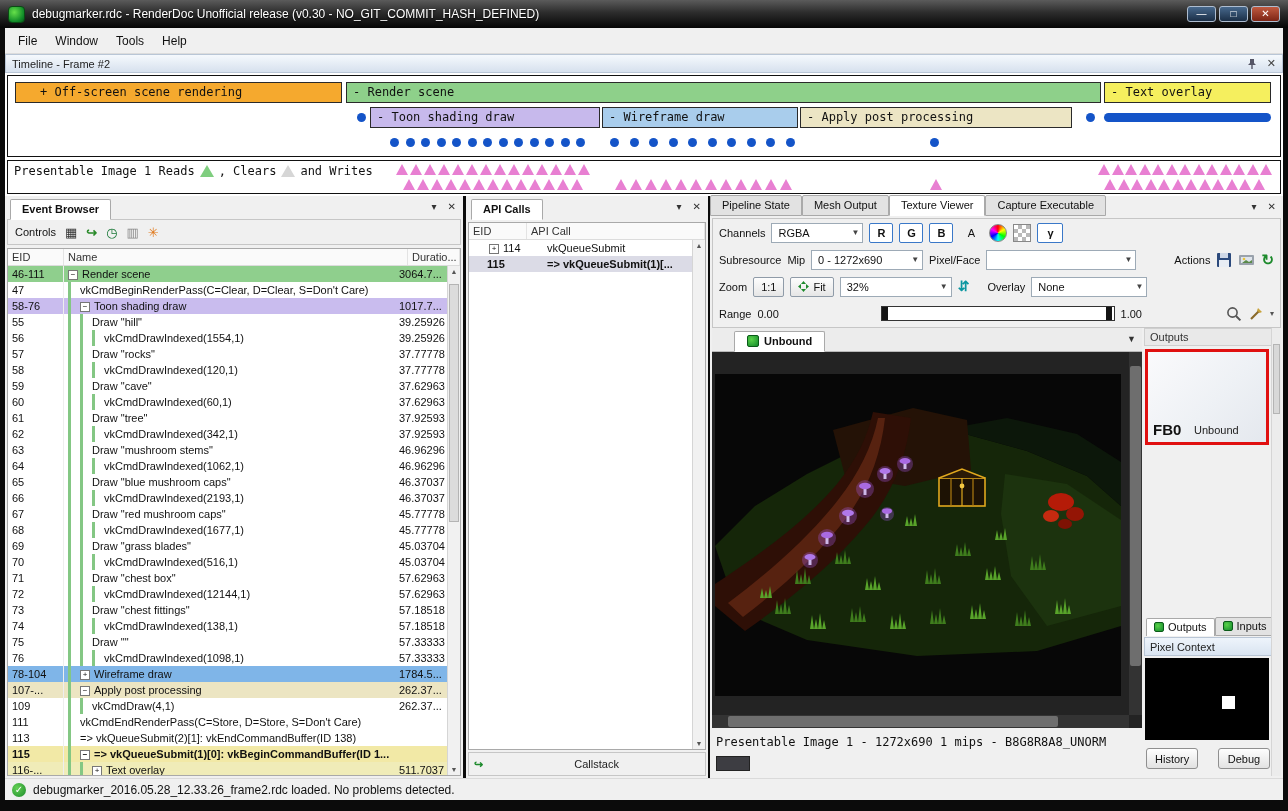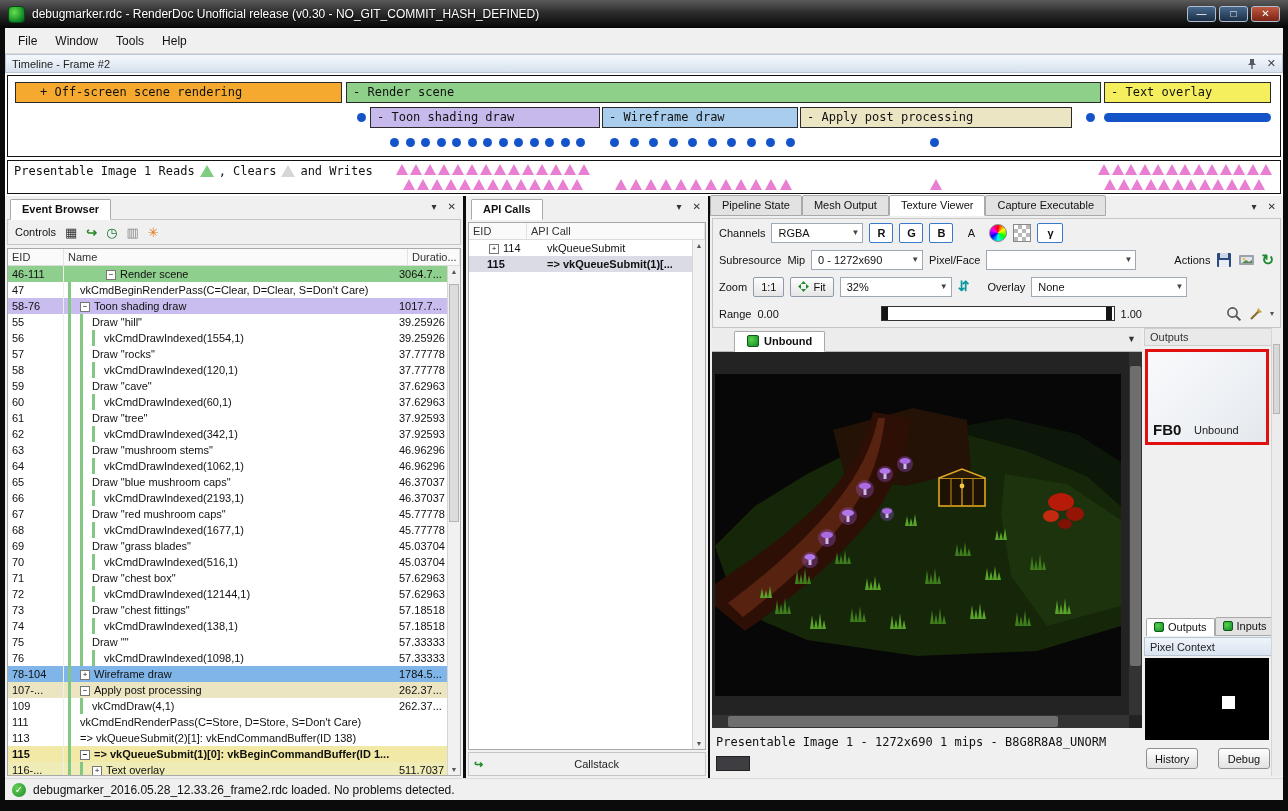--- a/index.html
+++ b/index.html
@@ -65,21 +65,21 @@
     border:1px solid #a9a9a9; overflow:hidden; }
   .eb-header { display:flex; height:17px; background:#fafafa; border-bottom:1px solid #dcdcdc; color:#333; }
   .eb-header > div { padding:2px 4px; border-right:1px solid #e3e3e3; }
   .col-eid { width:56px; flex:0 0 auto; }
   .col-name { flex:1 1 auto; overflow:hidden; }
   .col-dur { width:52px; flex:0 0 auto; }
   .eb-rows { position:absolute; top:17px; left:0; right:13px; bottom:0; overflow:hidden; }
   .eb-row { display:flex; height:16px; line-height:16px; white-space:nowrap; }
   .eb-row > div { padding:0 4px; overflow:hidden; }
   .eb-row .col-eid { border-right:1px solid #eee; }
-  .r-render  { background:#8fcf8d;gap:38px; }
+  .r-render  { background:#8fcf8d; }
   .r-toon    { background:#c9bcee; }
   .r-selected{ background:#7fb5e8; }
   .r-post    { background:#ece5c2; }
   .r-submit  { background:#f2e9a6; font-weight:bold; }
   .r-overlay { background:#f0ecb8; }
   .guide { display:inline-block; width:12px; height:16px; border-left:3px solid #84c784; vertical-align:top; }
   .exp { display:inline-block; width:10px; height:10px; line-height:8px; font-size:8px; text-align:center;
     border:1px solid #777; background:#fff; margin-right:4px; vertical-align:1px; }
   .vscroll { position:absolute; top:17px; right:0; bottom:0; width:13px; background:#f1f1f1; border-left:1px solid #d5d5d5;
     font-size:7px; color:#555; text-align:center; }
@@ -610,21 +610,21 @@
             </svg>
           <span>Fit</span>
         </span>
         <div class="combo" style="width:112px;">
           <span class="val">32%</span>
             <span class="arrow">▼</span>
         </div>
         <span class="tool-ic" style="color:#0b96a0; font-weight:bold; font-size:14px;">⇵</span>
         <span style="width:6px;"></span>
         <span class="lbl">Overlay</span>
-        <div class="combo" style="width:156px;">
+        <div class="combo" style="width:116px;">
           <span class="val">None</span>
             <span class="arrow">▼</span>
         </div>
       </div>
 
       <div class="tv-row">
         <span class="lbl">Range</span>
         <span>0.00</span>
         <div class="range-track" style="max-width:none; margin-left:96px;">
           <span class="range-handle" style="left:0;"></span>

